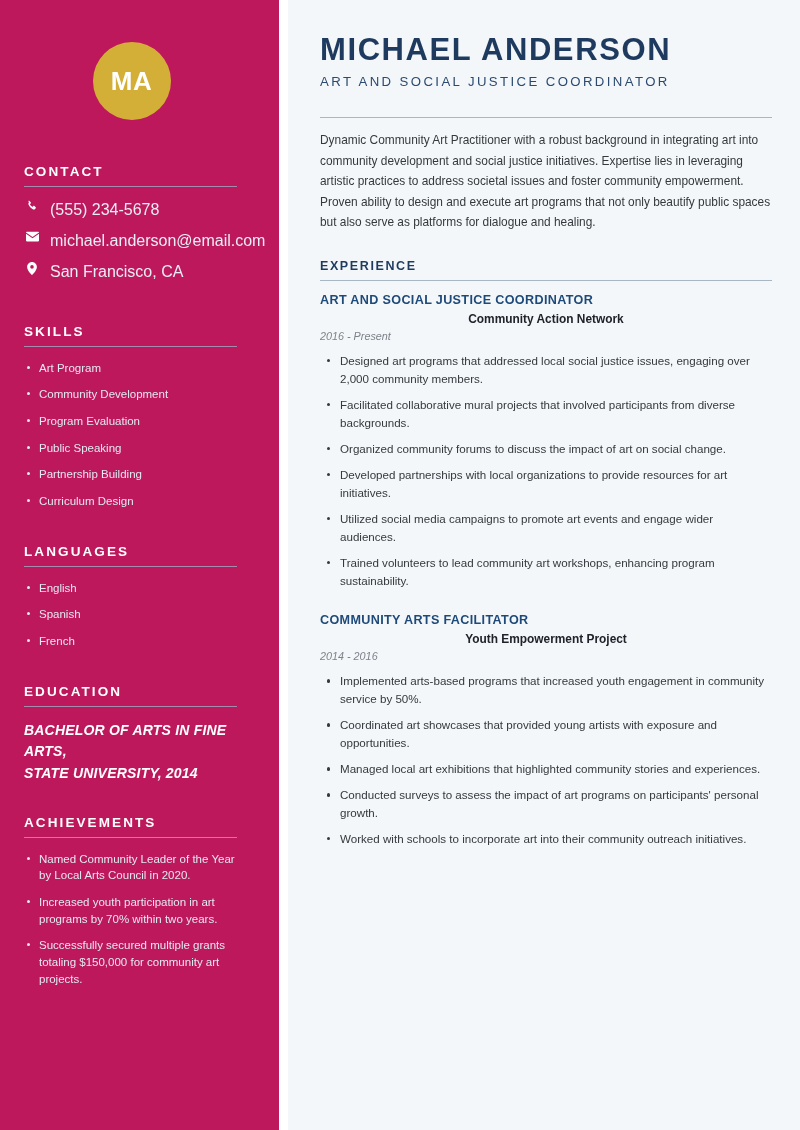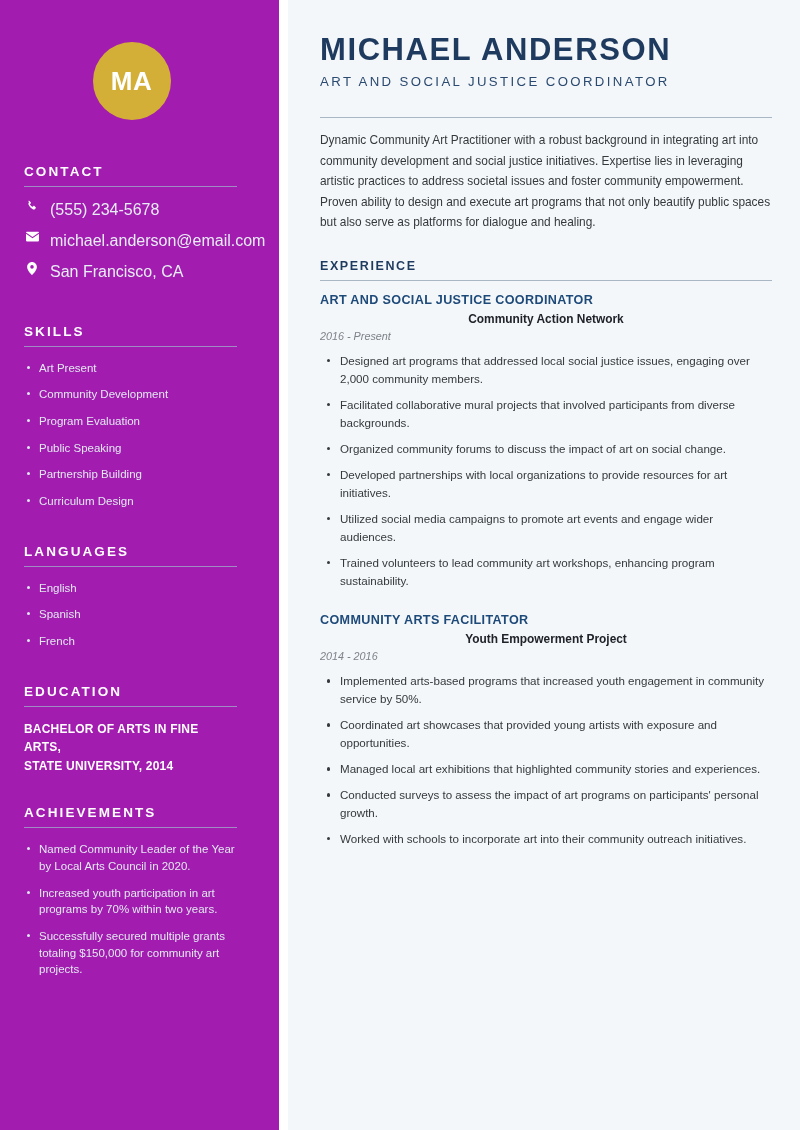--- a/index.html
+++ b/index.html
@@ -19,21 +19,21 @@
     height: 1130px;
     display: flex;
     background: #ffffff;
     overflow: hidden;
   }
 
   
   .sidebar {
     width: 279px;
     flex: 0 0 279px;
-    background: #a21caf;
+    background: #be185d;
     box-sizing: border-box;
     padding: 0 16px 0 0;
   }
   .avatar-wrap {
     display: flex;
     justify-content: center;
     padding-top: 42px;
     padding-bottom: 44px;
   }
   .avatar {
@@ -108,24 +108,25 @@
     position: absolute;
     left: 3px;
     top: 6px;
     width: 3px;
     height: 3px;
     border-radius: 50%;
     background: #dfe7ef;
   }
   .edu-entry {
     color: #ffffff;
-    font-size: 12px;
+    font-size: 14px;
     font-weight: bold;
     line-height: 1.55;
     letter-spacing: 0.2px;
+    font-style: italic;
   }
   .gap-lg { height: 30px; }
   .gap-md { height: 24px; }
 
   
   .divider-gap {
     width: 9px;
     flex: 0 0 9px;
     background: #ffffff;
   }
@@ -258,21 +259,21 @@
         </li>
       </ul>
     </section>
 
     <div class="gap-lg"></div>
 
     <section class="side-block">
       <h2 class="side-heading">SKILLS</h2>
       <div class="side-rule"></div>
       <ul class="bullet-list">
-        <li>Art Present</li>
+        <li>Art Program</li>
         <li>Community Development</li>
         <li>Program Evaluation</li>
         <li>Public Speaking</li>
         <li>Partnership Building</li>
         <li>Curriculum Design</li>
       </ul>
     </section>
 
     <div class="gap-md"></div>
 

